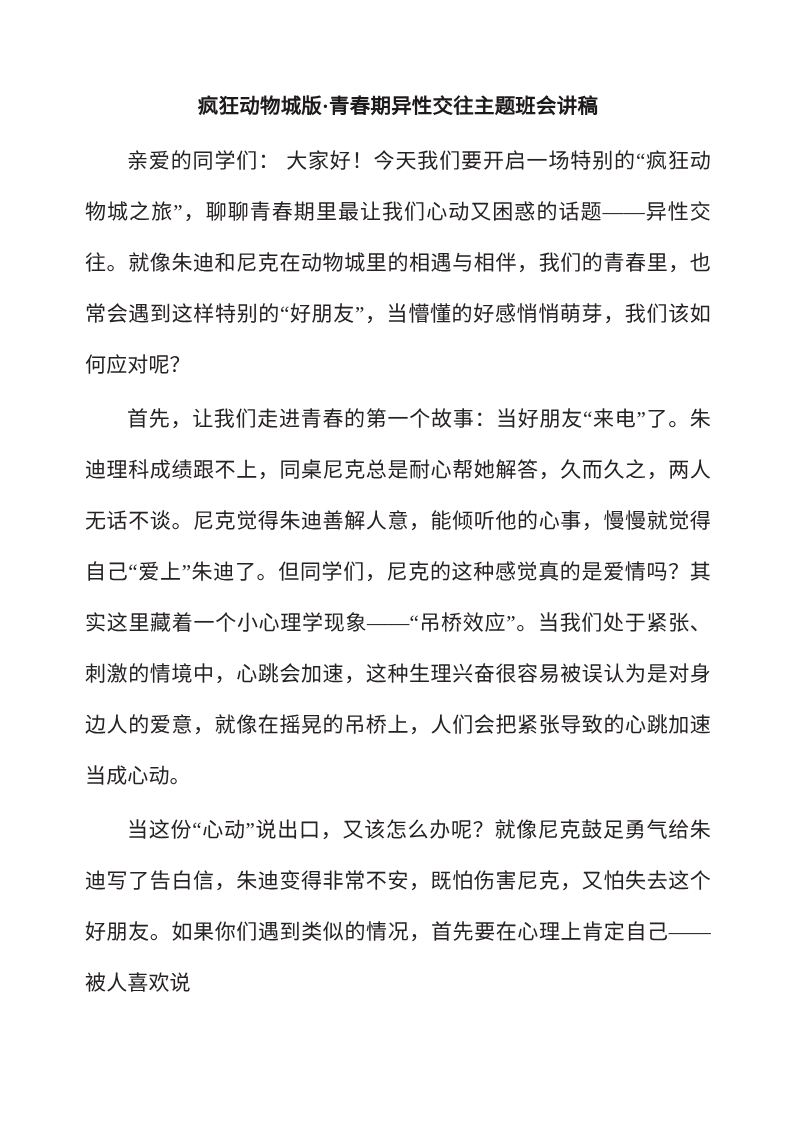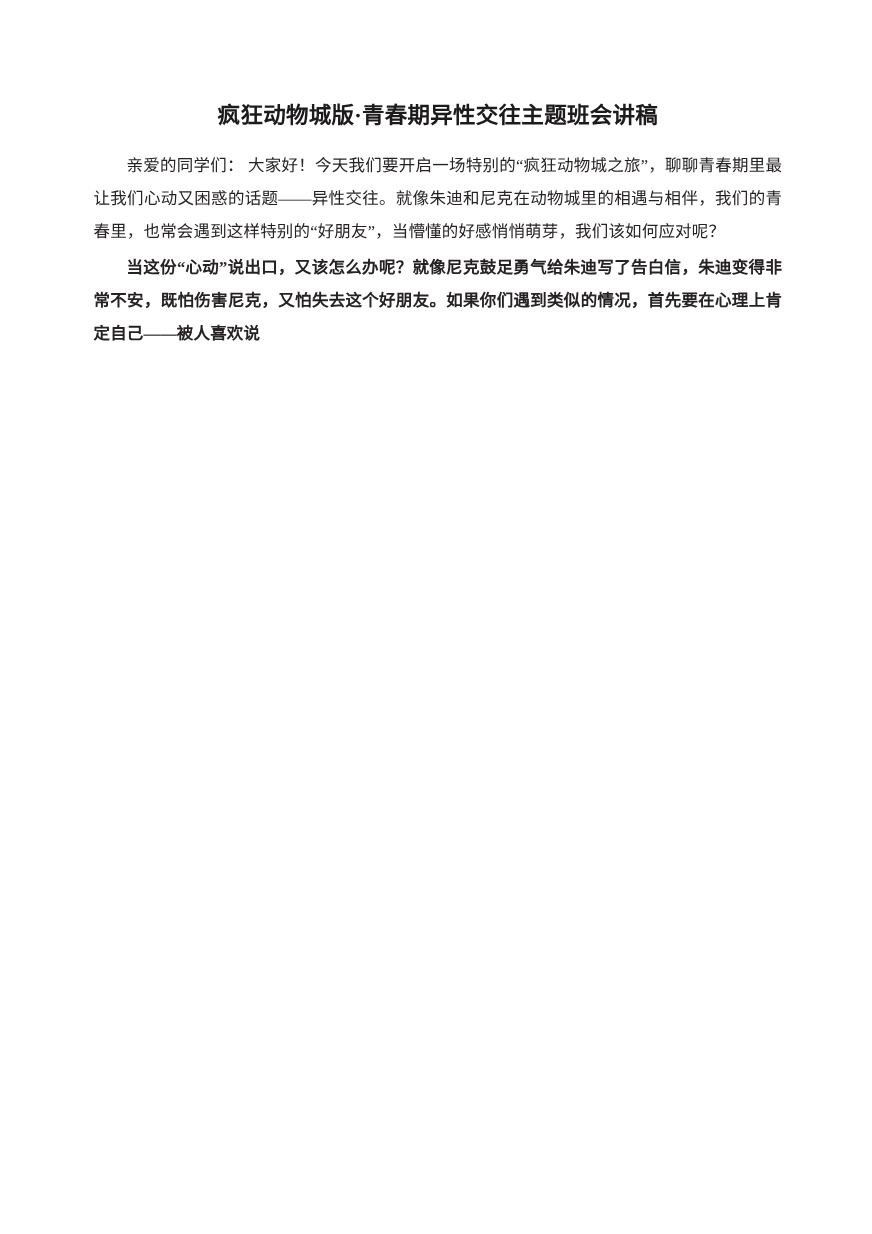--- a/index.html
+++ b/index.html
@@ -30,44 +30,44 @@
     font-size: 20.5px;
     font-weight: bold;
     text-align: center;
     line-height: 40px;
     letter-spacing: 0.2px;
     margin: 0 0 10px 0;
     color: #1d1a1b;
     font-family: "Liberation Serif", "DejaVu Serif", serif;
   }
   .para {
-    font-size: 15px;
-    line-height: 30px;
+    font-size: 21px;
+    line-height: 51px;
     text-align: justify;
     text-align-last: left;
     text-justify: inter-ideograph;
     margin: 0 0 3px 0;
     text-indent: 2em;
     color: #262224;
     letter-spacing: 0.15px;
     word-break: break-all;
   }
   .para:last-child {
     margin-bottom: 0;
-    font-weight: bold;
   }
 </style>
 </head>
 <body>
 
 <div class="page">
   <div class="doc-body">
 
     <h1 class="doc-title">疯狂动物城版·青春期异性交往主题班会讲稿</h1>
 
     <p class="para">亲爱的同学们： 大家好！今天我们要开启一场特别的“疯狂动物城之旅”，聊聊青春期里最让我们心动又困惑的话题——异性交往。就像朱迪和尼克在动物城里的相遇与相伴，我们的青春里，也常会遇到这样特别的“好朋友”，当懵懂的好感悄悄萌芽，我们该如何应对呢？</p>
 
+    <p class="para">首先，让我们走进青春的第一个故事：当好朋友“来电”了。朱迪理科成绩跟不上，同桌尼克总是耐心帮她解答，久而久之，两人无话不谈。尼克觉得朱迪善解人意，能倾听他的心事，慢慢就觉得自己“爱上”朱迪了。但同学们，尼克的这种感觉真的是爱情吗？其实这里藏着一个小心理学现象——“吊桥效应”。当我们处于紧张、刺激的情境中，心跳会加速，这种生理兴奋很容易被误认为是对身边人的爱意，就像在摇晃的吊桥上，人们会把紧张导致的心跳加速当成心动。</p>
 
 
     <p class="para">当这份“心动”说出口，又该怎么办呢？就像尼克鼓足勇气给朱迪写了告白信，朱迪变得非常不安，既怕伤害尼克，又怕失去这个好朋友。如果你们遇到类似的情况，首先要在心理上肯定自己——被人喜欢说</p>
 
   </div>
 </div>
 
 </body></html>

